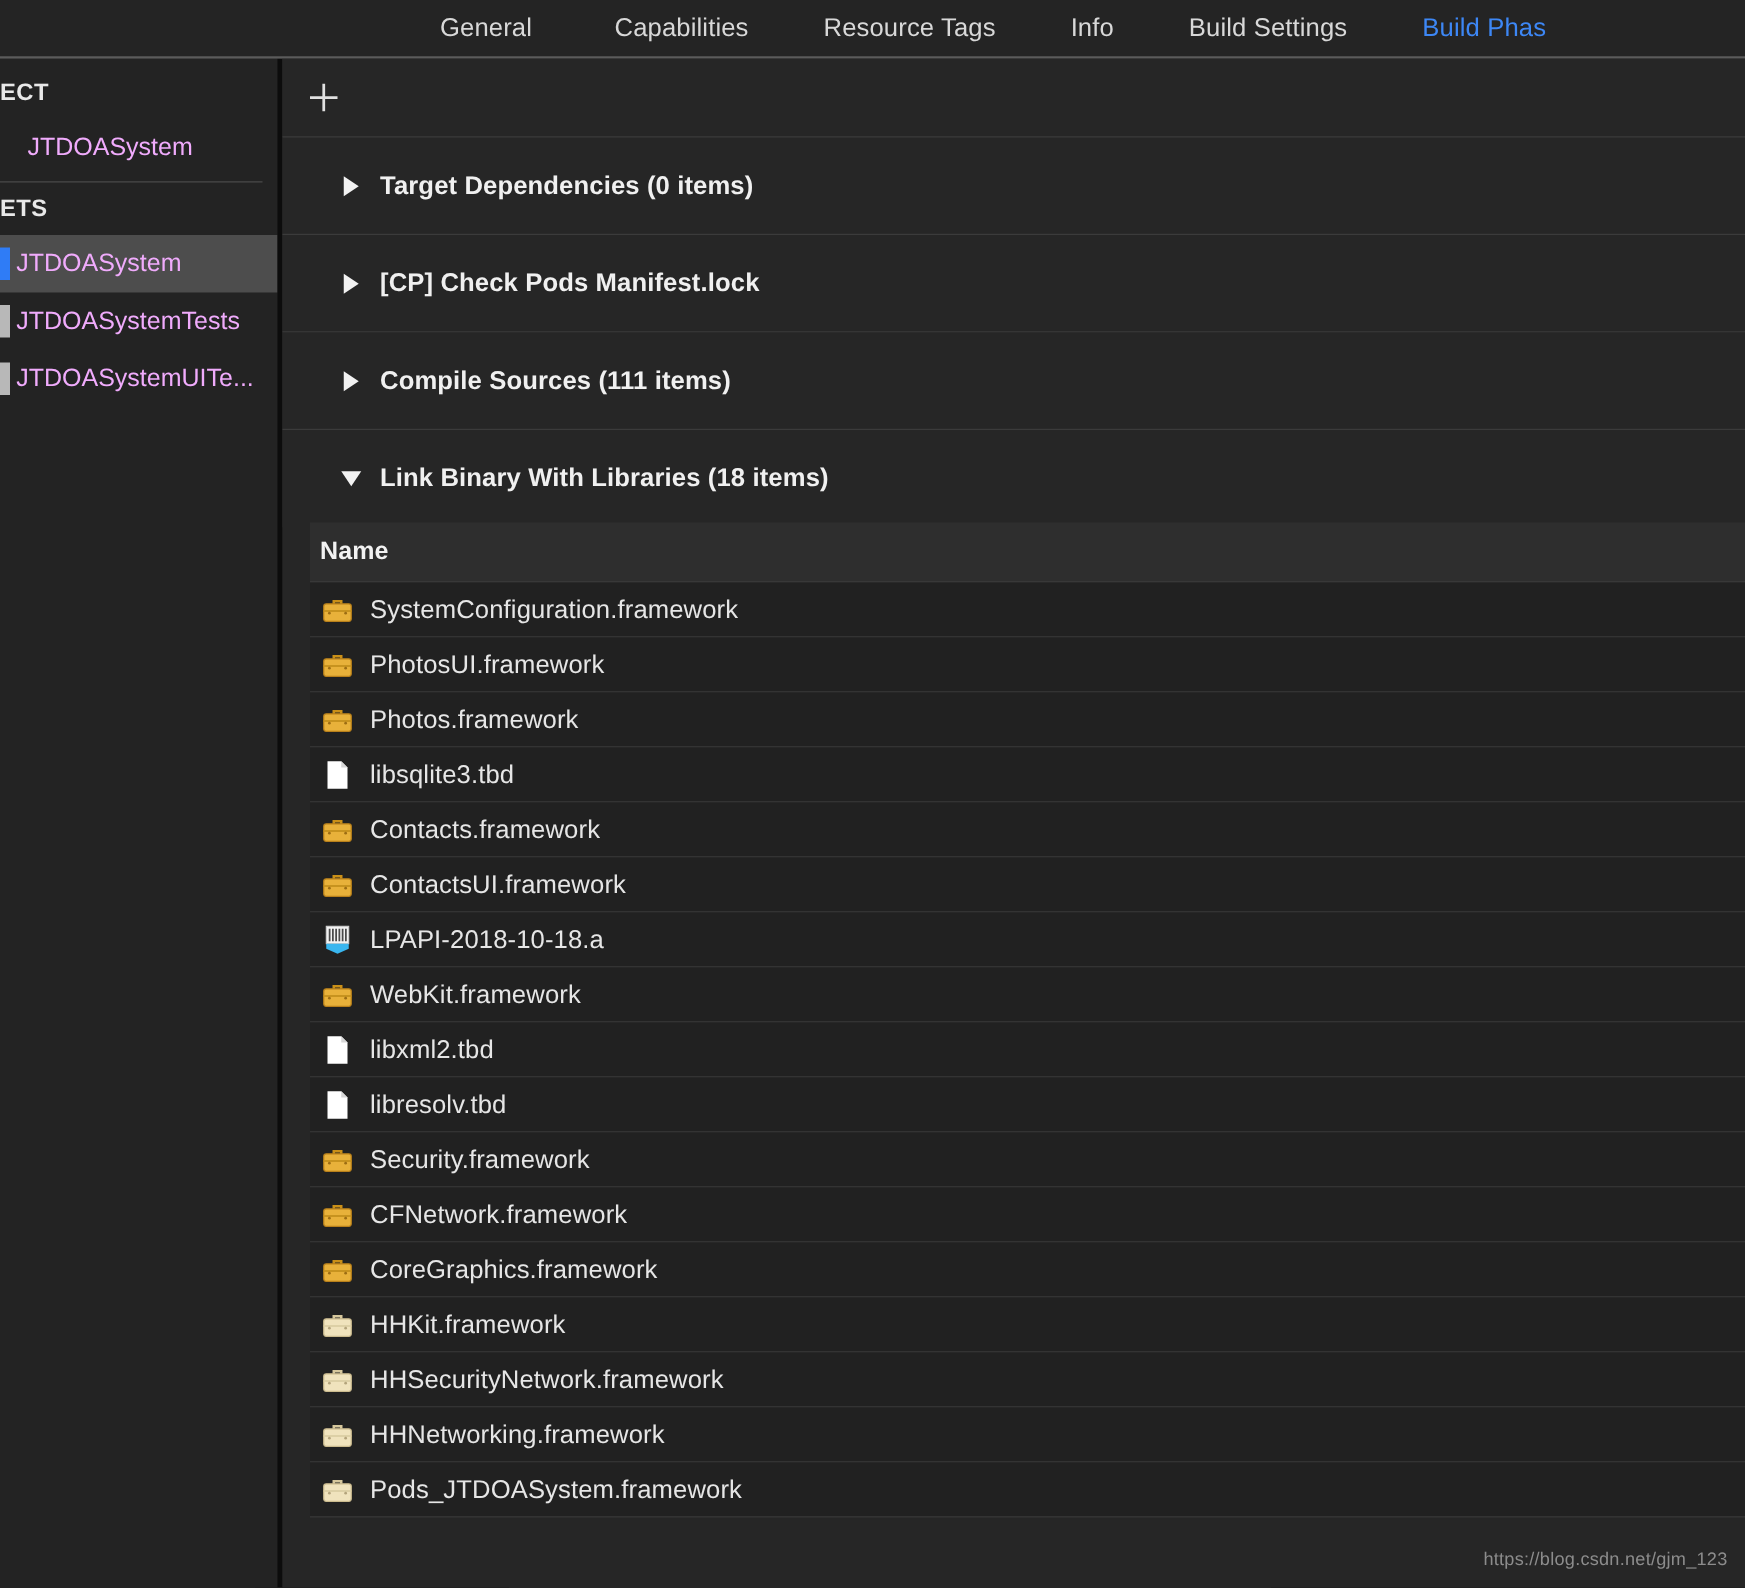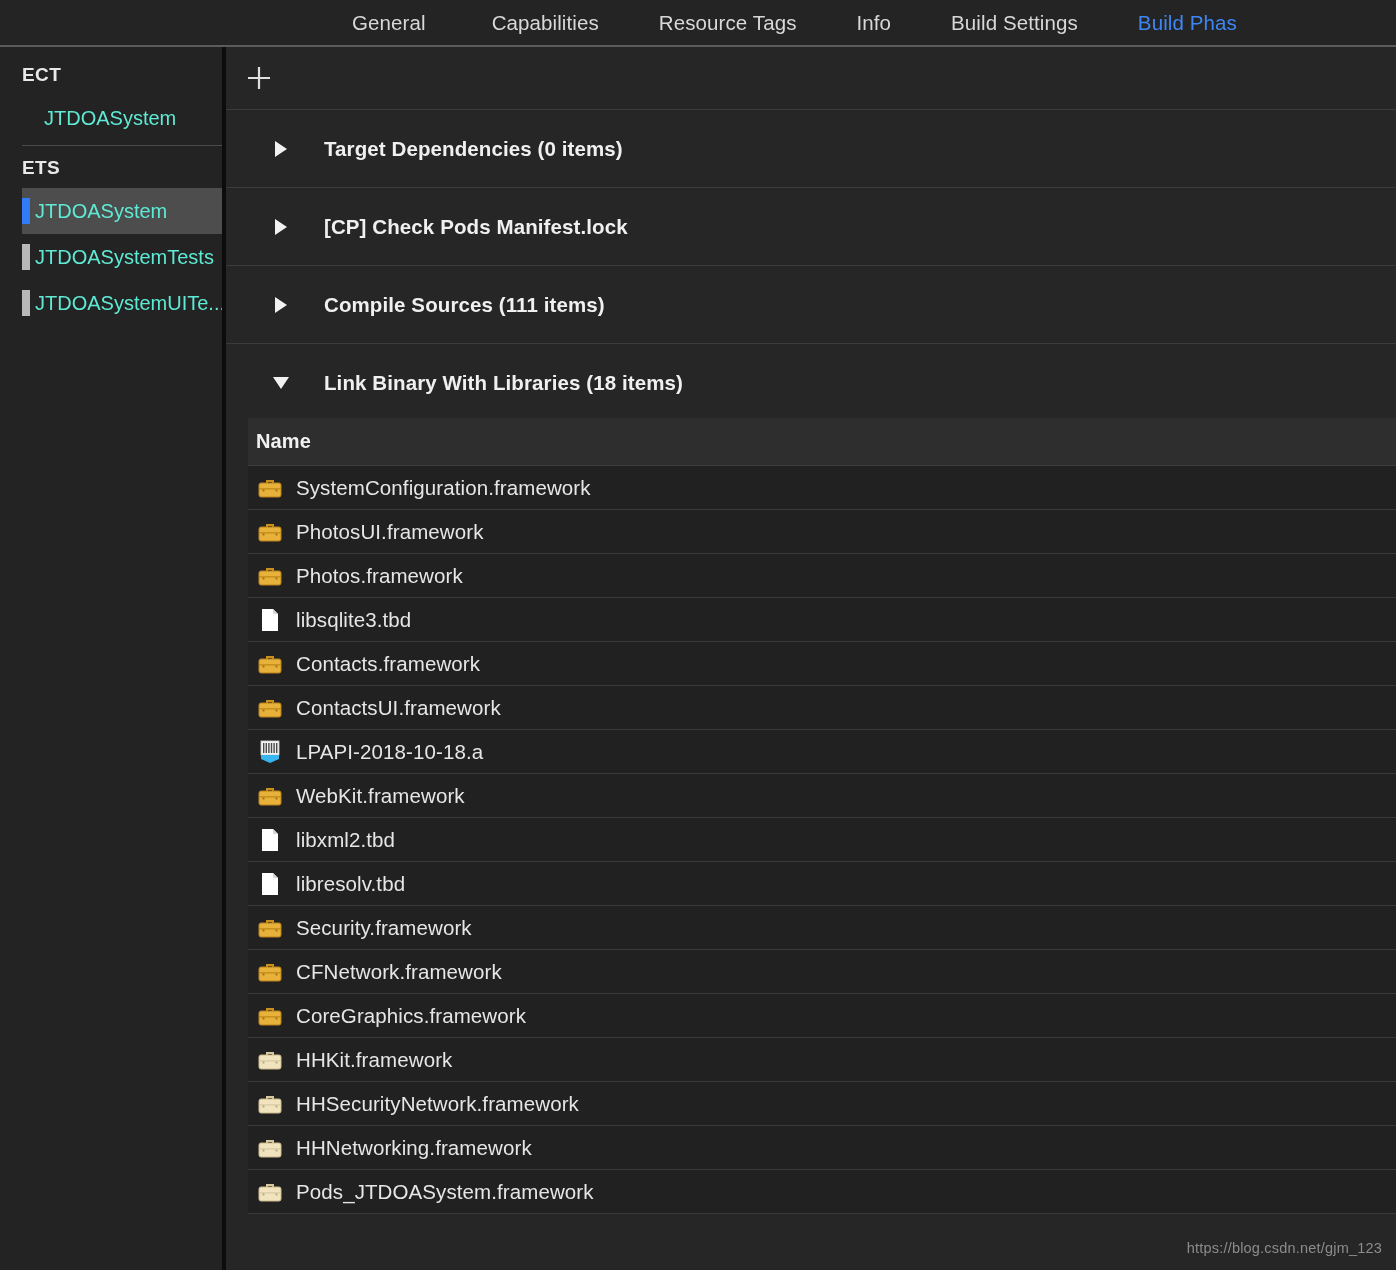--- a/index.html
+++ b/index.html
@@ -26,38 +26,37 @@
   .tab.active { color: #3d87f5; padding-right: 0; }
   .tabbar-sep {
     position: absolute; left: 0; top: 45px; width: 1396px; height: 2px;
     background: #5b5b5b;
   }
 
   
   .sidebar {
     position: absolute; left: 0; top: 47px; width: 222px; height: 1223px;
     background: #232323;
-    padding-left: 22px;
   }
   .side-group-label {
     color: #e8e8e8; font-size: 19px; font-weight: bold; letter-spacing: .4px;
     padding-left: 0; height: 40px; display: flex; align-items: center;
   }
   .side-group-label.project { margin-top: 8px; }
   .side-group-label.targets { margin-top: 2px; }
   .side-row {
     height: 46px; display: flex; align-items: center; position: relative;
     padding-left: 0;
   }
   .side-row .slab { width: 8px; height: 26px; flex: 0 0 8px; }
   .side-row .slab.blue { background: #2f7cf6; }
   .side-row .slab.gray { background: #b8b8b8; }
   .side-row .slab.none { background: transparent; }
   .side-row-label {
-    color: #5eead4; font-size: 20px; white-space: nowrap;
+    color: #f0abfc; font-size: 20px; white-space: nowrap;
     padding-left: 5px; overflow: hidden;
   }
   .side-row.project-row .side-row-label { padding-left: 14px; }
   .side-row.selected { background: #4d4d4d; }
   .side-divider {
     height: 1px; background: #4a4a4a; width: 210px; margin: 4px 0 0 0;
   }
   .sidebar-edge {
     position: absolute; left: 222px; top: 47px; width: 4px; height: 1223px;
     background: #0c0c0c;
@@ -75,21 +74,20 @@
   .plus-btn {
     position: absolute; left: 14px; top: 12px; width: 38px; height: 38px;
     display: flex; align-items: center; justify-content: center;
   }
   .plus-btn svg { display: block; }
 
   .phase-row {
     height: 78px; display: flex; align-items: center;
     border-bottom: 1px solid #3b3b3b; background: #262626;
     padding-left: 44px;
-    gap: 20px;
   }
   .disc {
     width: 22px; height: 24px; flex: 0 0 22px; margin-right: 12px;
     display: flex; align-items: center; justify-content: center;
   }
   .phase-title {
     color: #f0f0f0; font-size: 20.5px; font-weight: bold; letter-spacing: .1px;
     white-space: nowrap;
   }
   .phase-row.expanded { border-bottom: none; }

